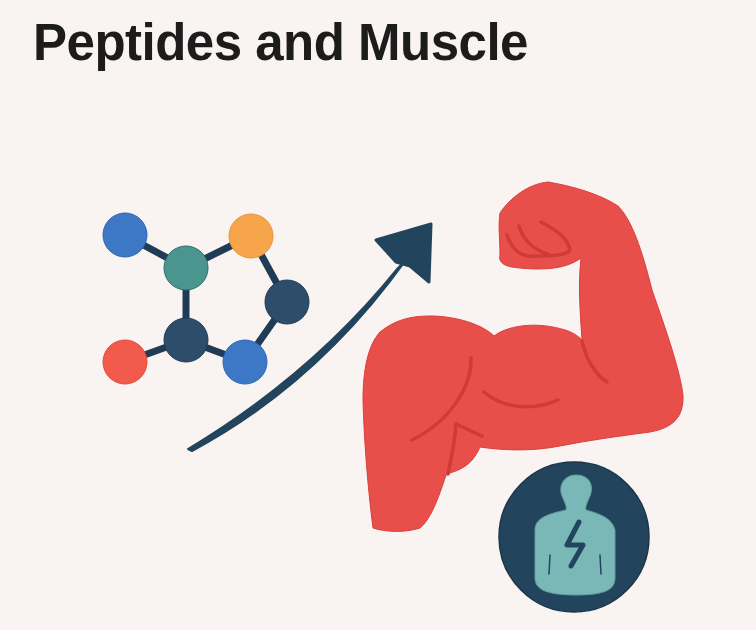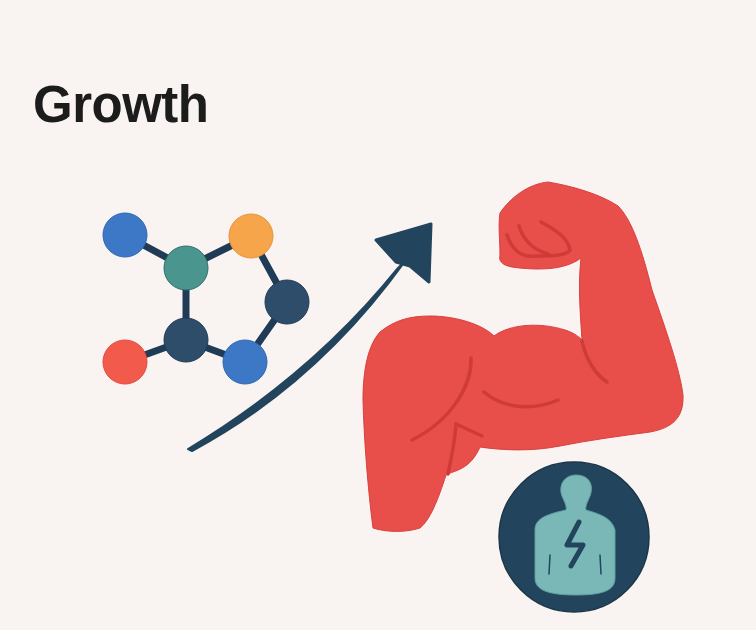--- a/index.html
+++ b/index.html
@@ -18,22 +18,21 @@
     line-height: 62px;
     letter-spacing: -0.5px;
     color: #1c1c1c;
   }
   .illus { position: absolute; left: 0; top: 0; width: 756px; height: 630px; }
 </style>
 </head>
 <body>
 
 <h1 class="title">
-  <br>
-  <span>Growth</span>
+  <span>Peptides and Muscle</span><br>
 </h1>
 
 <svg class="illus" viewBox="0 0 756 630" xmlns="http://www.w3.org/2000/svg">
 
   <g>
     <g stroke="#1f3b55" stroke-width="7" stroke-linecap="round">
       <line x1="125" y1="235" x2="186" y2="268"></line>
       <line x1="186" y1="268" x2="251" y2="236"></line>
       <line x1="251" y1="236" x2="287" y2="302"></line>
       <line x1="287" y1="302" x2="245" y2="362"></line>

